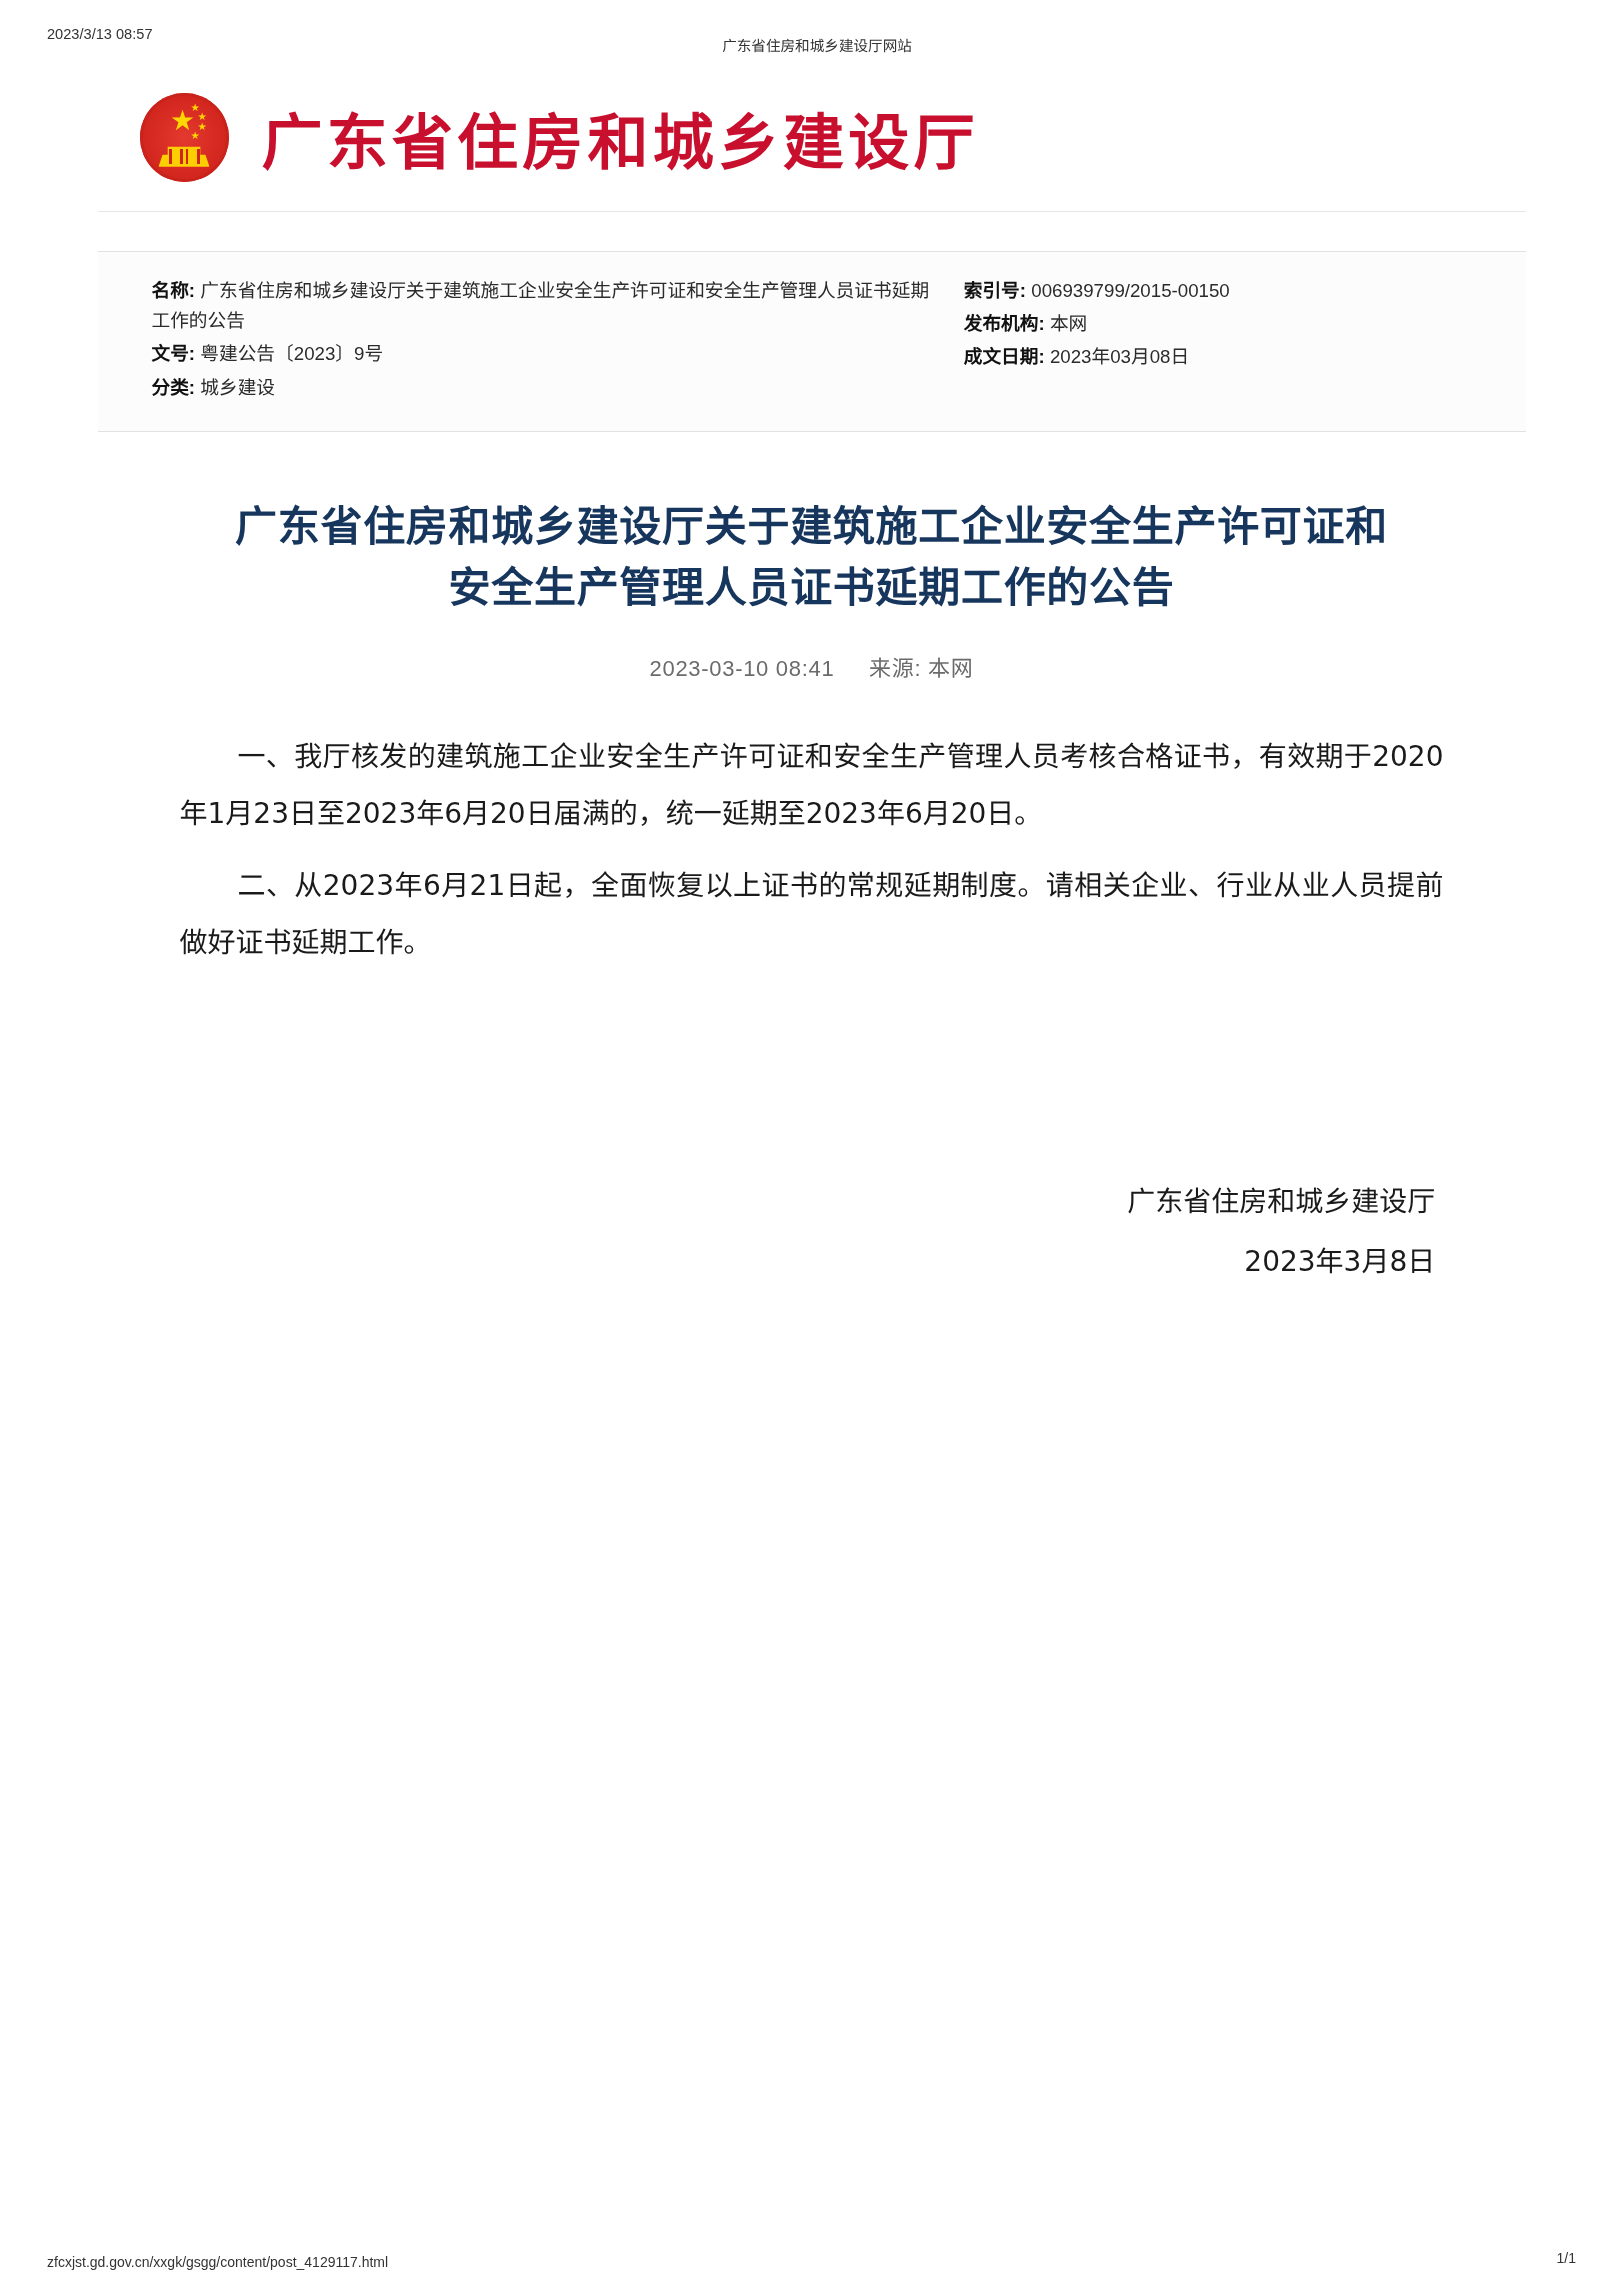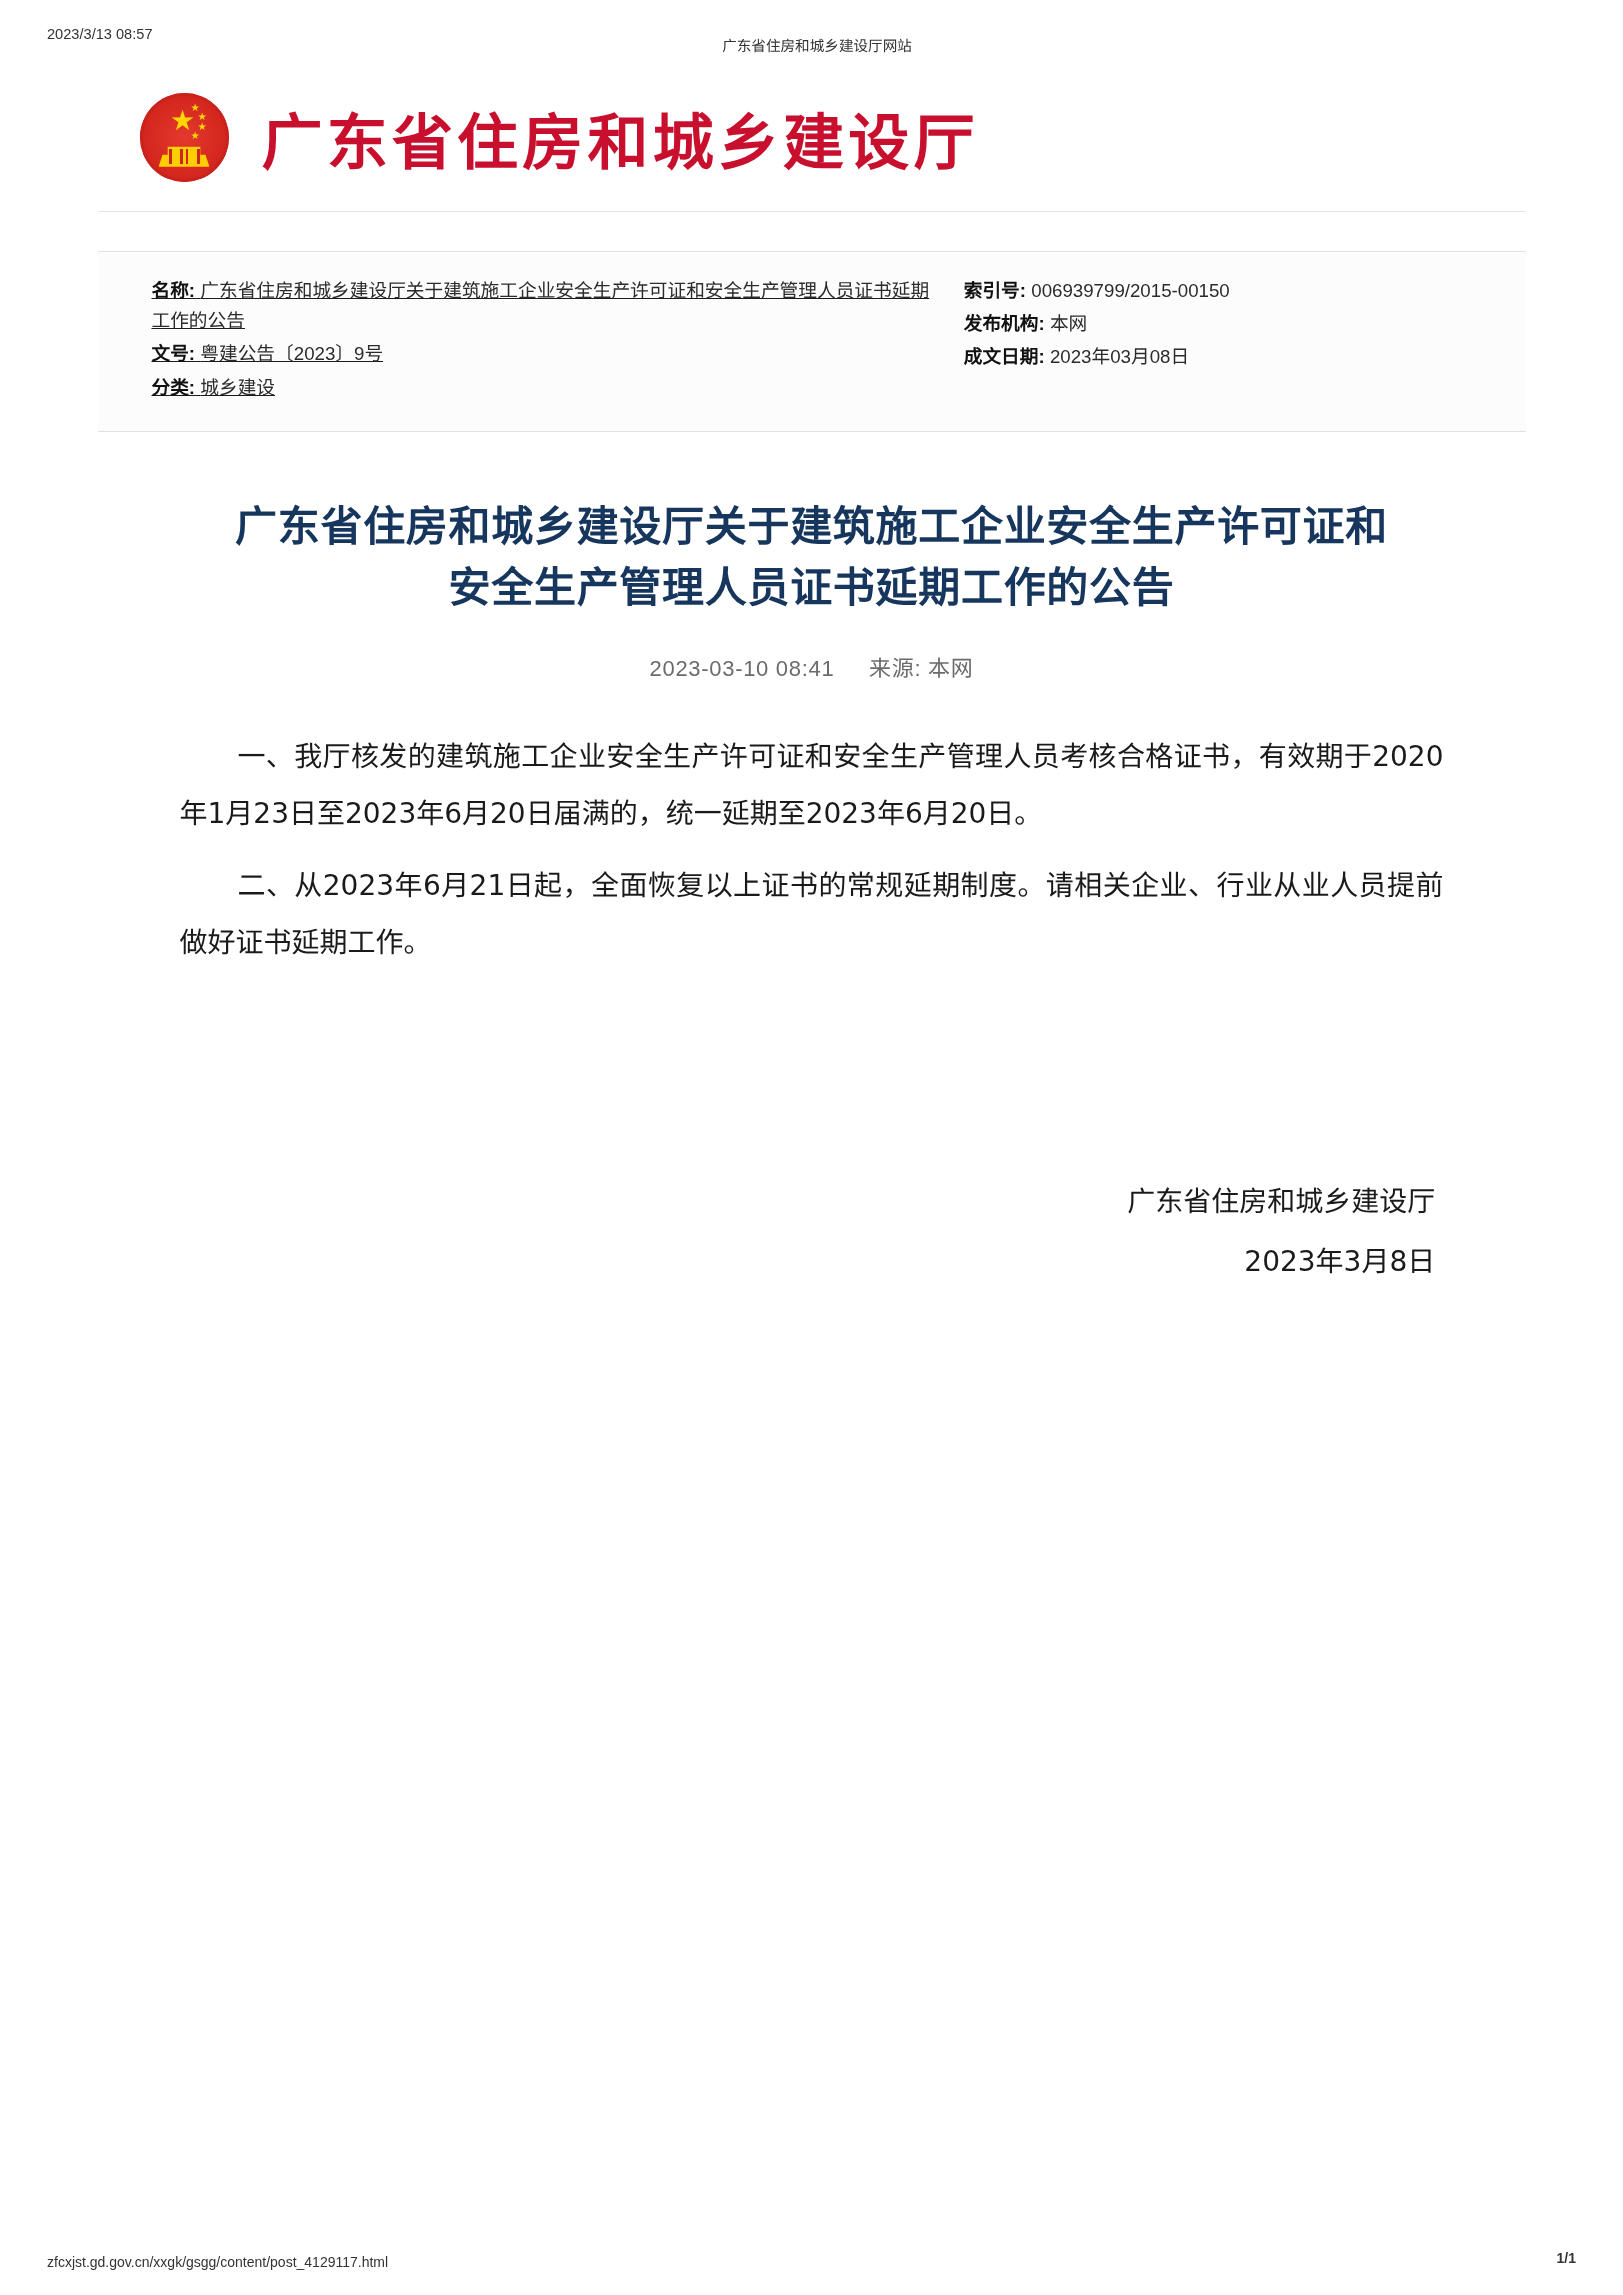--- a/index.html
+++ b/index.html
@@ -55,21 +55,20 @@
     position: absolute;
     left: 47px;
     top: 4px;
     white-space: nowrap;
   }
   .print-footer .pf-right {
     position: absolute;
     right: 47px;
     top: 0;
     white-space: nowrap;
-    font-weight: bold;
   }
 
   
   .page {
     position: absolute;
     top: 67px;
     left: 0;
     width: 1623px;
   }
 
@@ -149,21 +148,21 @@
     box-sizing: border-box;
     border-top: 0.7px solid #e2e2e2;
     border-bottom: 0.7px solid #e2e2e2;
     background: #fcfcfc;
     padding: 23.6px 54px 25px 54px;
     display: flex;
   }
   .meta-col {
     box-sizing: border-box;
   }
-  .meta-col.left { width: 842px; padding-right: 28px; text-decoration: underline; }
+  .meta-col.left { width: 842px; padding-right: 28px; }
   .meta-col.right { width: 527px; }
   .meta-row {
     font-size: 18.7px;
     line-height: 30.5px;
     color: #222;
     margin-bottom: 2.8px;
   }
   .meta-label {
     font-weight: bold;
     color: #111;

